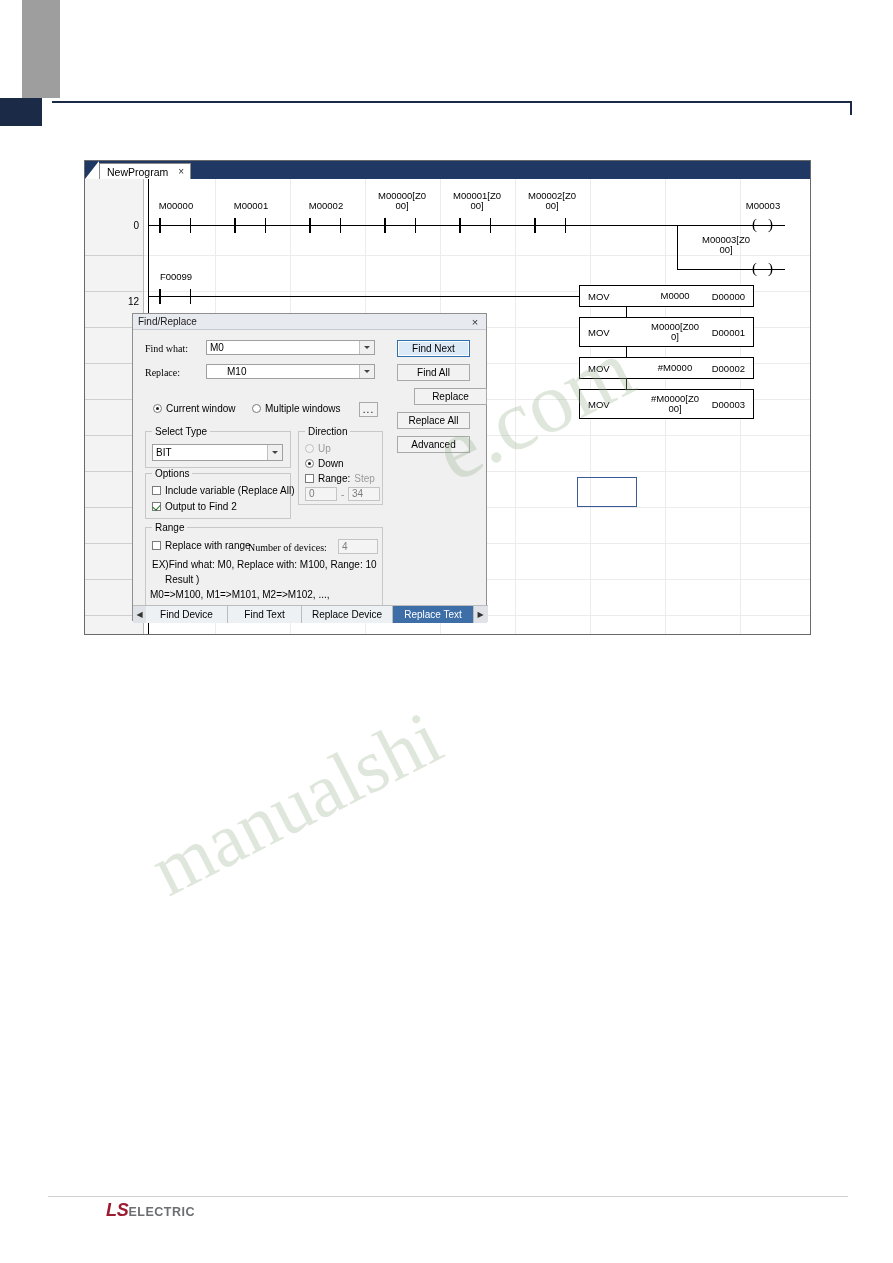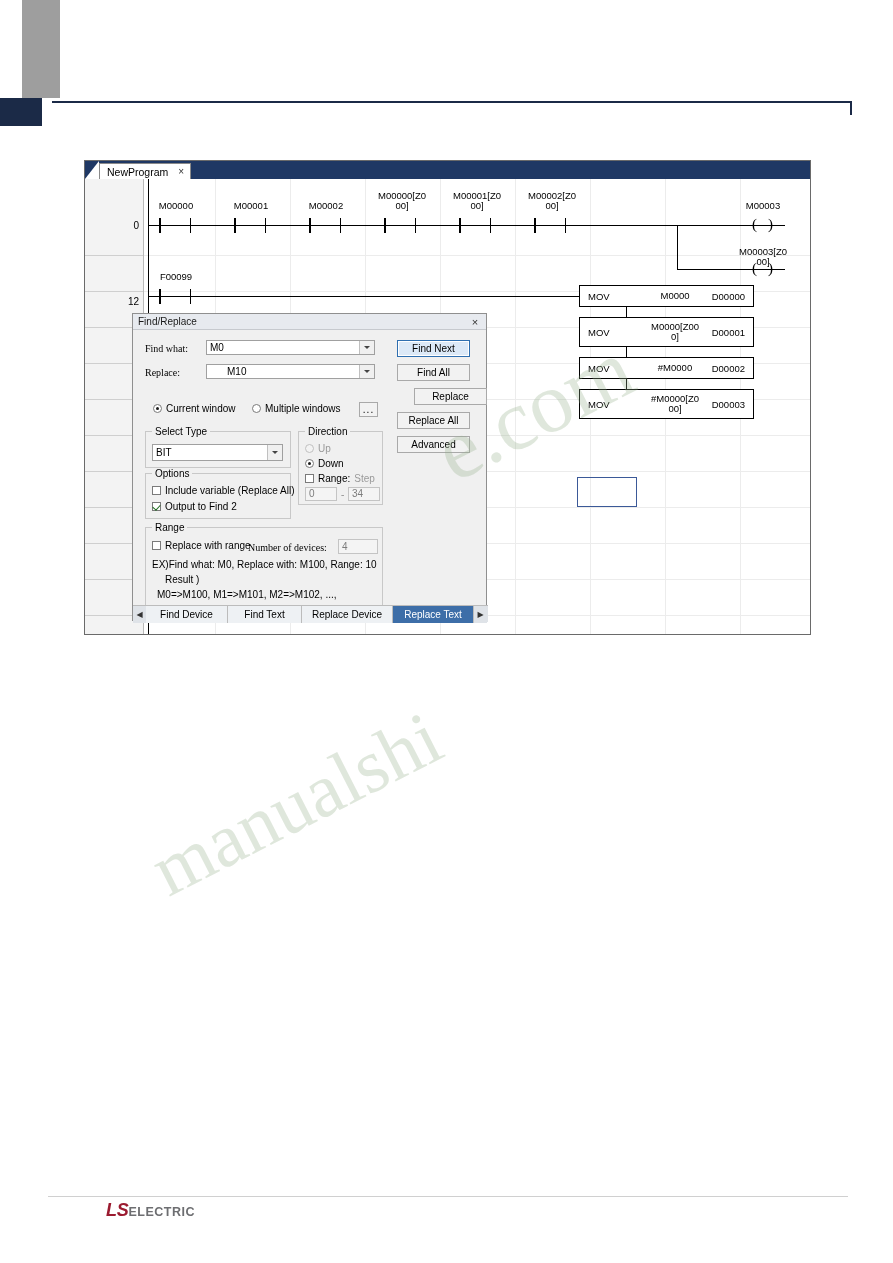--- a/index.html
+++ b/index.html
@@ -569,21 +569,21 @@
     </div>
     <div class="lbl" style="left:650px; top:22px; width:56px;">M00003</div>
 
     <div class="vline" style="left:592px; top:46px; height:44px;"></div>
     <div class="hline" style="left:592px; top:90px; width:63px;"></div>
     <div class="coil" style="left:655px; top:79px; width:45px;">
       <div class="wire"></div>
       <div class="paren" style="left:12px;">(</div>
       <div class="paren" style="left:28px;">)</div>
     </div>
-    <div class="lbl" style="left:645px; top:56px; width:66px;margin-top:12px;">M00003[Z0
+    <div class="lbl" style="left:608px; top:56px; width:66px;">M00003[Z0
 00]</div>
 
     <div class="hline" style="left:63px; top:117px; width:478px;"></div>
     <div class="contact" style="left:74px; top:106px; width:32px;">
       <div class="bar-l" style="left:0"></div>
         <div class="bar-r" style="right:0"></div>
     </div>
     <div class="lbl" style="left:68px; top:93px; width:46px;">F00099</div>
 
     <div class="vline" style="left:541px; top:117px; height:106px;"></div>
@@ -691,21 +691,21 @@
         <span class="group-title">Range</span>
       </div>
       <div class="check" style="left:19px; top:210px;">
         <span class="box"></span>
         <span>Replace with range</span>
       </div>
       <div class="fld-label" style="left:115px; top:212px;">Number of devices:</div>
       <div class="smallbox" style="left:205px; top:209px; width:40px; height:15px; line-height:13px;">4</div>
       <div class="help-text" style="left:19px; top:229px;">EX)Find what: M0, Replace with: M100, Range: 10</div>
       <div class="help-text" style="left:32px; top:244px;">Result )</div>
-      <div class="help-text" style="left:24px; top:259px;text-align:center;">M0=&gt;M100, M1=&gt;M101, M2=&gt;M102, ...,</div>
+      <div class="help-text" style="left:17px; top:259px;text-align:center;">M0=&gt;M100, M1=&gt;M101, M2=&gt;M102, ...,</div>
 
       <div class="btn primary" style="left:264px; top:10px; width:73px;">Find Next</div>
       <div class="btn" style="left:264px; top:34px; width:73px;">Find All</div>
       <div class="btn" style="left:281px; top:58px; width:73px;">Replace</div>
       <div class="btn" style="left:264px; top:82px; width:73px;">Replace All</div>
       <div class="btn" style="left:264px; top:106px; width:73px;">Advanced</div>
 
       <div class="dlg-tabs">
         <div class="dtab-nav" style="left:0;">◀</div>
         <div class="dtab" style="left:13px; width:82px;">Find Device</div>

